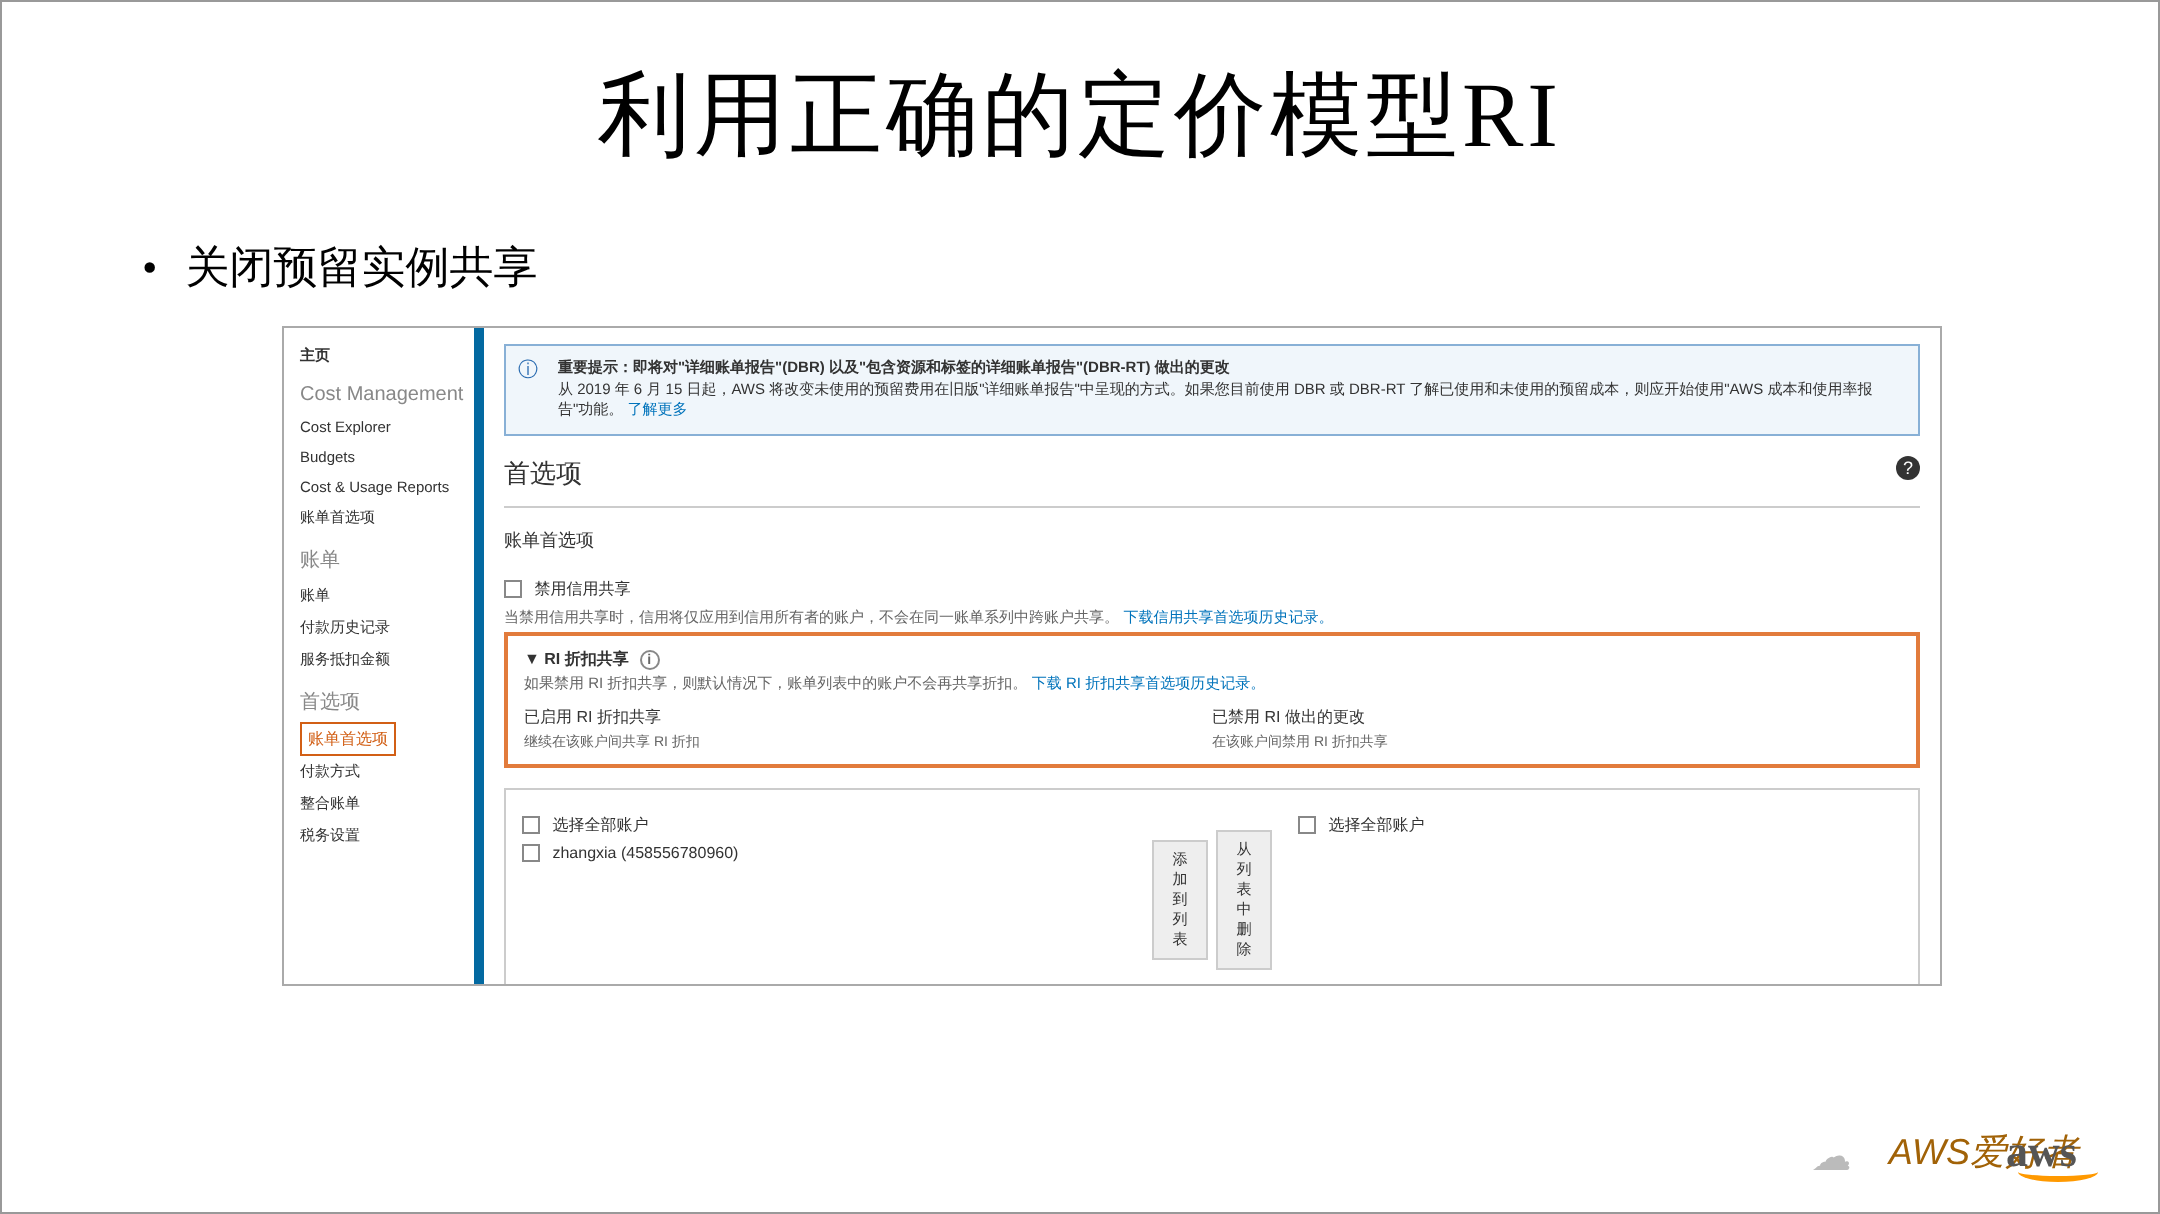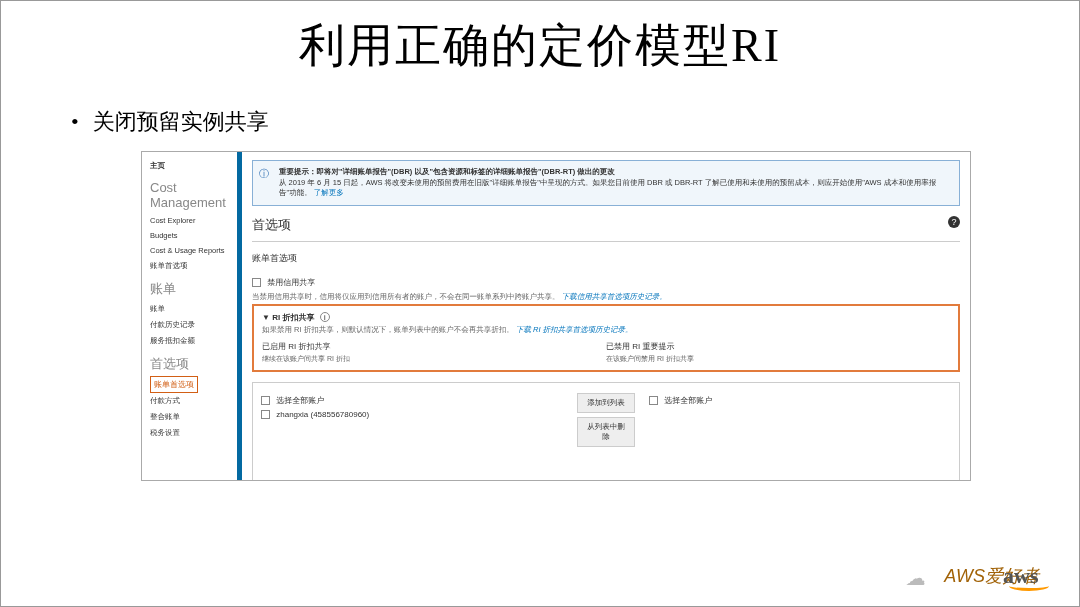--- a/index.html
+++ b/index.html
@@ -1,49 +1,49 @@
 <!DOCTYPE html>
 <html><head>
 <meta charset="utf-8">
 <style>
   * { box-sizing: border-box; margin: 0; padding: 0; }
   html, body { width: 1080px; height: 607px; font-family: Arial, "Microsoft YaHei", sans-serif; background: #fff; }
-  .slide { width: 1080px; height: 607px; position: relative; padding: 4px 40px 20px; border: 1px solid #999; }
+  .slide { width: 1080px; height: 607px; position: relative; padding: 16px 40px 20px; border: 1px solid #999; }
   .title { font-family: "KaiTi","STKaiti","Comic Sans MS",cursive; font-size: 46px; text-align: center; margin: 10px 0 30px; font-weight: 400; letter-spacing: 2px;}
   .bullet { font-family: "SimSun","STSong",serif; font-size: 22px; margin-left: 30px; margin-bottom: 14px; }
   .bullet::before { content: "•"; margin-right: 14px; }
   .screenshot { margin-left: 100px; width: 830px; height: 330px; border: 1px solid #aaa; display: flex; font-size: 8px; color: #333; overflow: hidden; }
   .sidebar { width: 100px; border-right: 5px solid #0369a1; padding: 6px 0 6px 8px; flex-shrink: 0; }
-  .sidebar .hdr { color: #888; font-size: 13px; margin: 6px 0 3px; }
+  .sidebar .hdr { color: #888; font-size: 10px; margin: 6px 0 3px; }
   .sidebar .item { padding: 3px 0; color: #333; font-size: 7.5px; }
   .sidebar .active { color: #d25f15; border: 1px solid #d25f15; padding: 2px 3px; display: inline-block; }
   .main { flex: 1; padding: 8px 10px; display: flex; flex-direction: column; }
   .alert { border: 1px solid #88b0d6; background: #f0f6fb; padding: 6px 8px 6px 26px; position: relative; font-size: 7.5px; line-height: 1.4; color: #333; }
   .alert .icon { position: absolute; left: 6px; top: 6px; color: #2a6bb0; font-size: 10px; }
   .alert .blue { color: #0073bb; }
   .section-title { font-size: 13px; margin: 10px 0 4px; color: #333; position: relative; }
   .help { position: absolute; right: 0; top: 0; width: 12px; height: 12px; border-radius: 50%; background: #333; color: #fff; text-align: center; font-size: 9px; line-height: 12px; }
   .hr { border-top: 1px solid #ccc; margin: 3px 0 6px; }
   .sub { font-size: 9px; color: #333; margin: 4px 0; }
   .cb-line { font-size: 8px; margin: 4px 0; }
   .cb { display:inline-block; width:9px; height:9px; border:1px solid #888; vertical-align:middle; margin-right:4px; position:relative; }
   .cb.checked { background: #2a6bb0; }
   .cb.checked::after { content:"✓"; position:absolute; top:-2px; left:0; color:#fff; font-size:8px; }
   .desc { font-size: 7.5px; color: #666; margin: 2px 0 6px 0; display:inline; }
-  .link { color: #0073bb; display:inline; font-size:7.5px;font-style:italic; }
+  .link { color: #0073bb; display:inline; font-size:7.5px; }
   .ri-box { border: 2px solid #e27b3c; padding: 6px 8px; margin: 2px 0 6px; }
   .ri-title { font-weight: bold; font-size: 8px; margin-bottom: 2px; }
   .ri-title .info { color:#666; border:1px solid #888; border-radius:50%; width:10px; height:10px; display:inline-block; text-align:center; font-size:7px; line-height:10px; margin-left:3px; }
   .ri-cols { display:flex; margin-top:6px;justify-content:space-between; }
   .ri-col { flex:1; }
   .ri-col .h { font-size:8px; margin-bottom:2px; }
   .ri-col .s { font-size:7px; color:#666; }
   .transfer { border:1px solid #ccc; margin-top:4px; padding:8px; display:flex; gap:13px; flex:1; min-height:110px; }
   .tcol { flex:1; }
-  .tmid { width:60px; display:flex; flex-direction:column; gap:4px; align-items:center; padding-top: 2px;}
+  .tmid { width:60px; display:flex; flex-direction:row; gap:4px; align-items:center; padding-top: 2px;}
   .tbtn { background:#eee; border:1px solid #ccc; font-size:7.5px; padding:4px 6px; width:58px; text-align:center; }
   .watermark { position:absolute; bottom:18px; right:40px; font-size:18px; color:#a16207; font-style:italic; display:flex; align-items:center; gap:15px; }
   .wechat { width:24px; height:20px; position:relative; }
   .wechat::before { content:"☁"; font-size:20px; color:#bbb; }
   .awslogo { position:absolute; bottom:15px; right:30px; font-size:22px; font-weight:bold; color:#555;font-family:Liberation Serif, serif; }
   .awslogo .smile { display:block; width:40px; border-bottom:3px solid #f90; border-radius:0 0 60% 60% / 0 0 100% 100%; height:6px; margin-top:-4px; margin-left:6px;}
 </style>
 </head>
 <body>
 
@@ -109,21 +109,21 @@
         <div>
           <span class="desc">如果禁用 RI 折扣共享，则默认情况下，账单列表中的账户不会再共享折扣。</span>
           <span class="link">下载 RI 折扣共享首选项历史记录。</span>
         </div>
         <div class="ri-cols">
           <div class="ri-col">
             <div class="h">已启用 RI 折扣共享</div>
             <div class="s">继续在该账户间共享 RI 折扣</div>
           </div>
           <div class="ri-col">
-            <div class="h">已禁用 RI 重要提示</div>
+            <div class="h">已禁用 RI 做出的更改</div>
             <div class="s">在该账户间禁用 RI 折扣共享</div>
           </div>
         </div>
       </div>
 
       <div class="transfer">
         <div class="tcol">
           <div class="cb-line">
             <span class="cb"></span>
             <span>选择全部账户</span>

